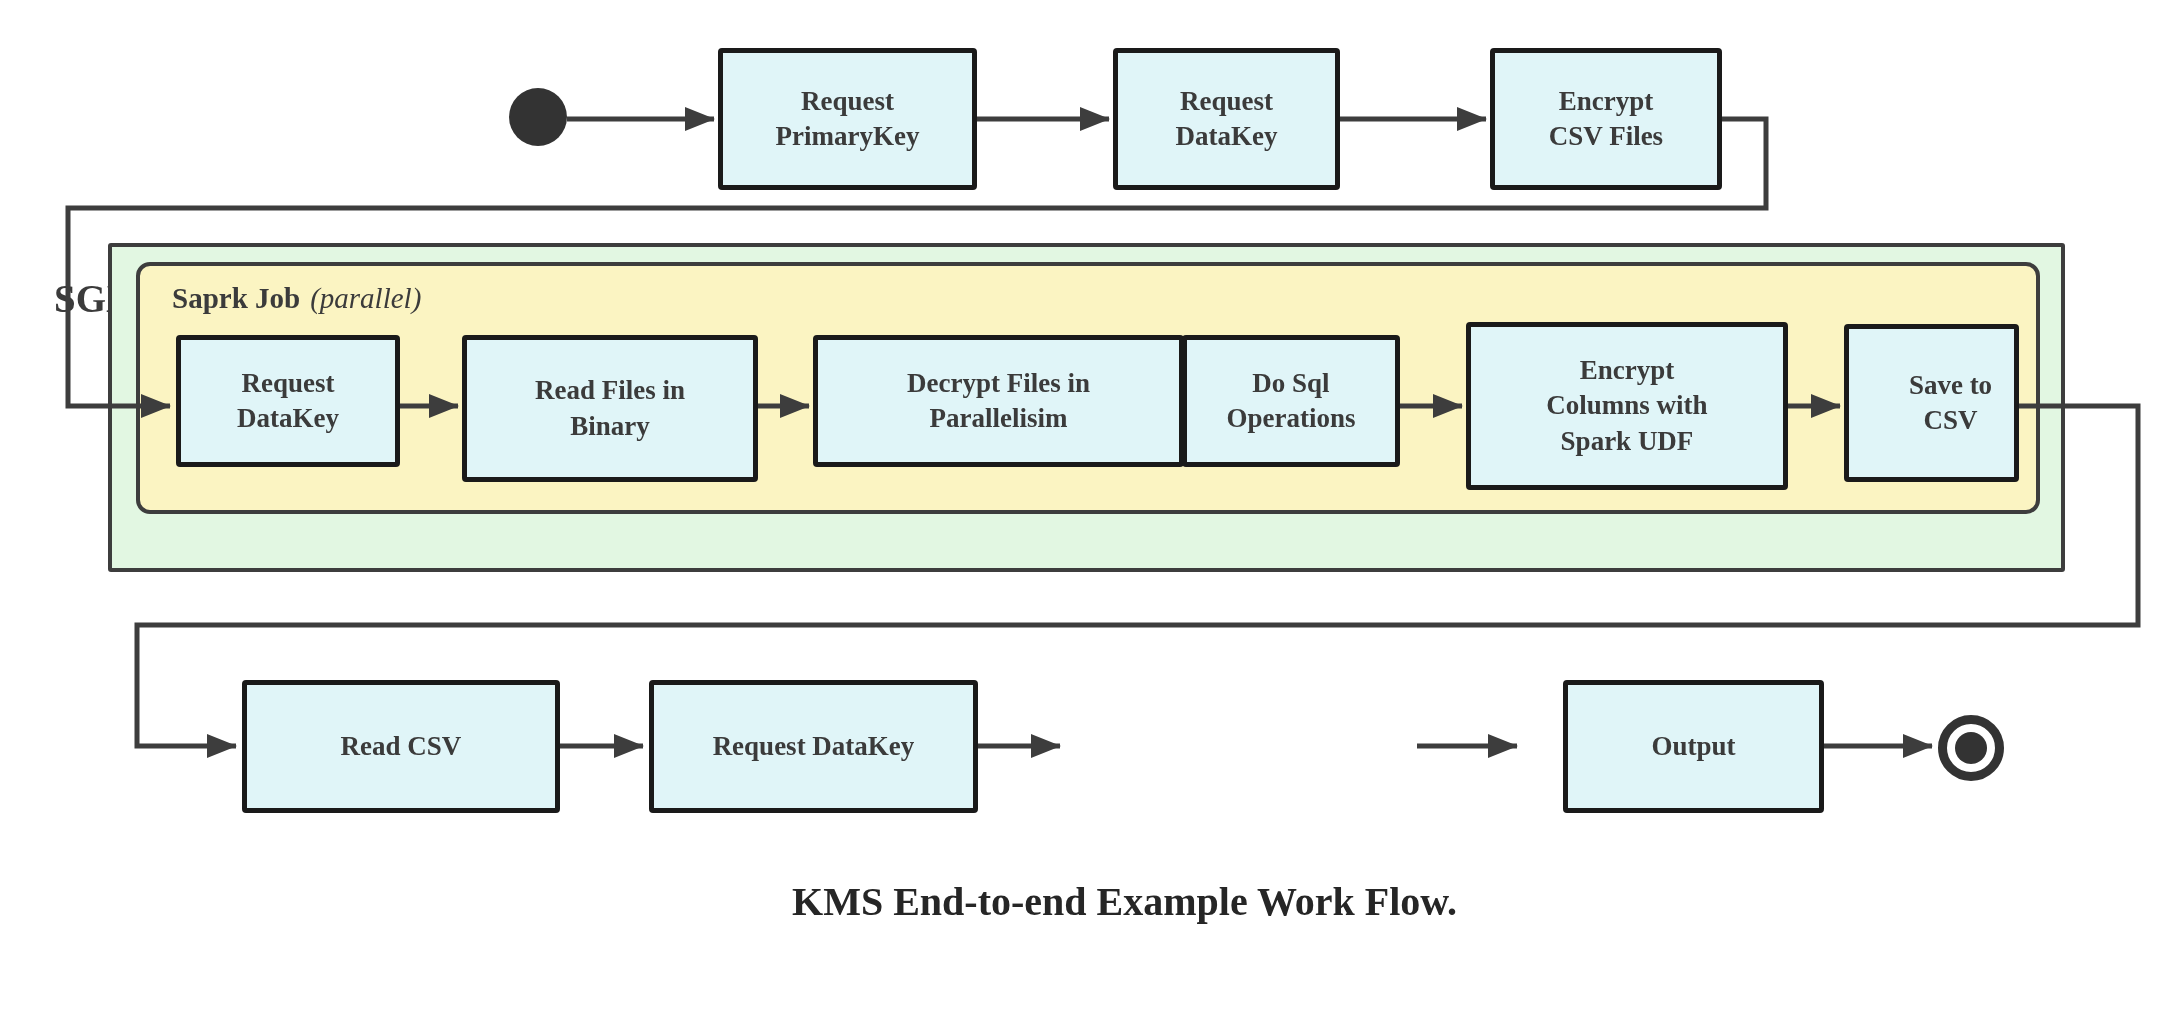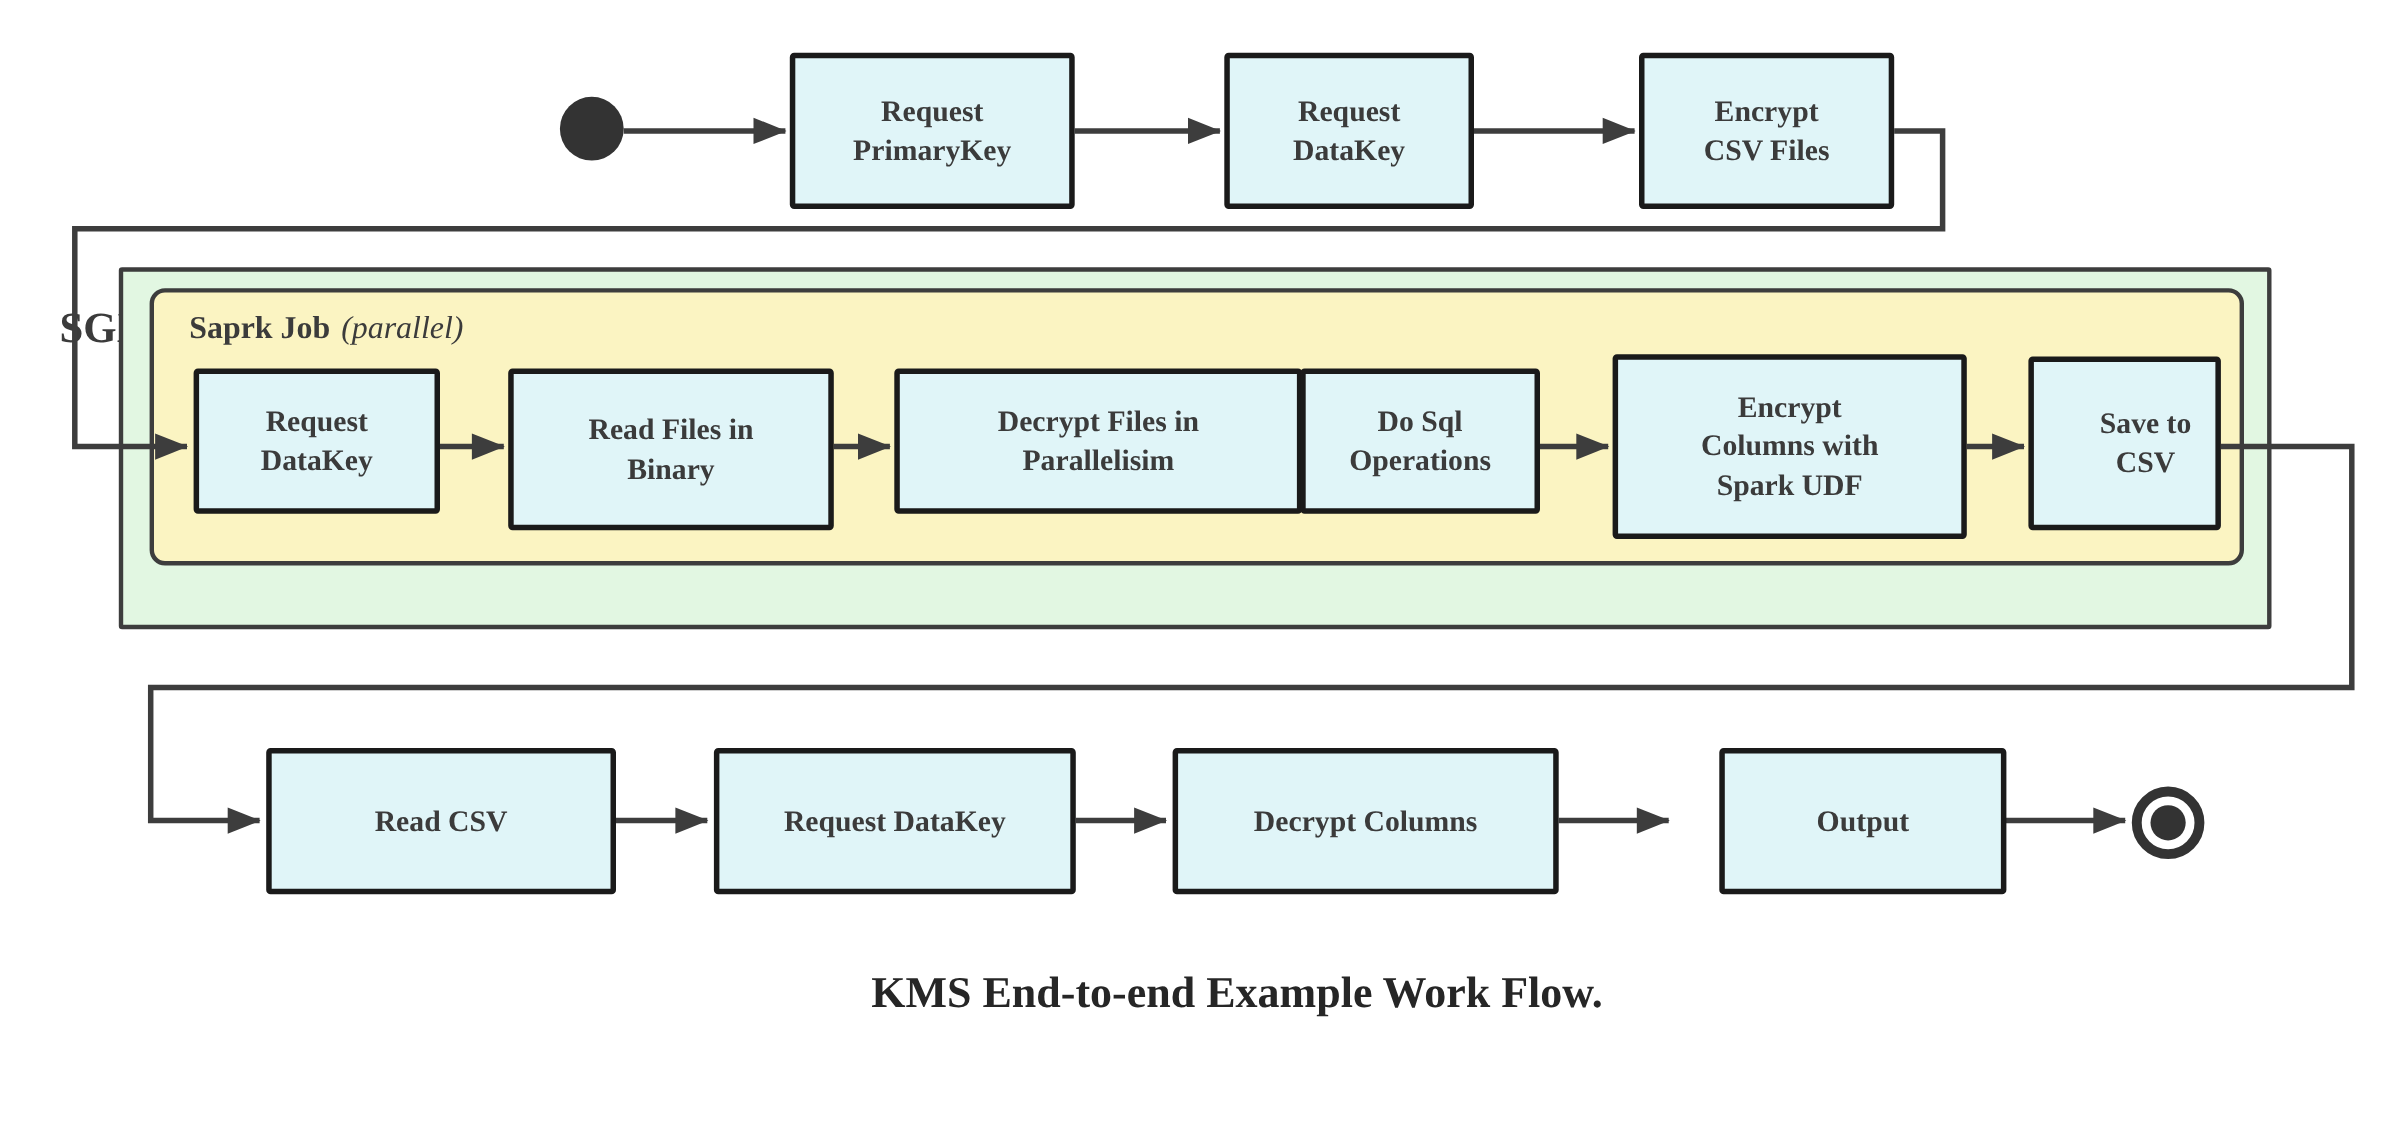--- a/index.html
+++ b/index.html
@@ -94,18 +94,17 @@
 Parallelisim</div>
   <div class="node" style="left:1182px;top:335px;width:218px;height:132px;">Do Sql
 Operations</div>
   <div class="node" style="left:1466px;top:322px;width:322px;height:168px;">Encrypt
 Columns with
 Spark UDF</div>
   <div class="node" style="left:1844px;top:324px;width:175px;height:158px;padding-left:48px;">Save to CSV</div>
 
   <div class="node" style="left:242px;top:680px;width:318px;height:133px;text-align:center;">Read CSV</div>
   <div class="node" style="left:649px;top:680px;width:329px;height:133px;">Request DataKey</div>
-  <div class="node" style="left:1066px;top:680px;width:351px;height:133px;">Decrypt Columns</div>
   <div class="node" style="left:1523px;top:680px;width:261px;height:133px;margin-left:40px;">Output</div>
 
   <div id="caption">KMS End-to-end Example Work Flow.</div>
 
 </div>
 
 </body></html>

